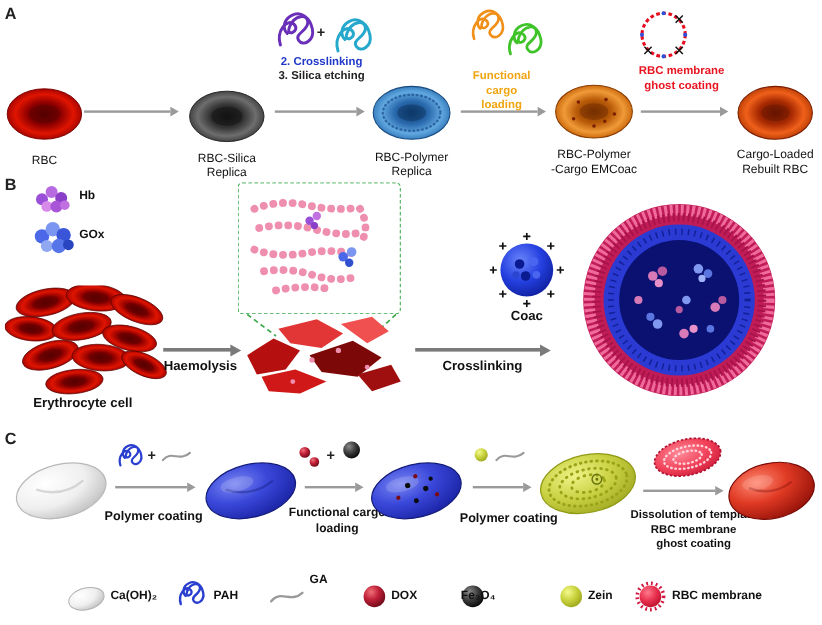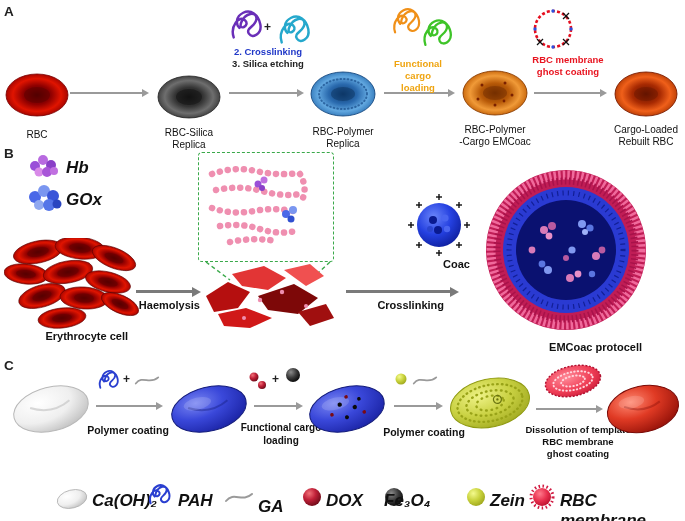--- a/index.html
+++ b/index.html
@@ -2,22 +2,22 @@
 <html><head>
 <meta charset="utf-8">
 <style>
   * { margin:0; padding:0; box-sizing:border-box; }
   body { font-family:"Liberation Sans", sans-serif; background:#ffffff; }
   .figure { position:relative; width:685px; height:521px; background:#ffffff; overflow:hidden; }
   .abs { position:absolute; }
   .panel-label { position:absolute; font-size:13.5px; font-weight:600; color:#222; }
   .stage-label { position:absolute; font-size:10px; font-weight:normal; text-align:center; line-height:1.18; color:#111; }
   .step-text { position:absolute; font-size:9.5px; font-weight:bold; text-align:center; line-height:1.25; }
-  .big-label { position:absolute; font-size:11px; font-weight:bold; text-align:right; color:#111; }
-  .side-label { position:absolute; font-size:17px; font-weight:bold; color:#111;font-style:italic; }
+  .big-label { position:absolute; font-size:11px; font-weight:bold; text-align:center; color:#111; }
+  .side-label { position:absolute; font-size:10px; font-weight:bold; color:#111; }
   .plus { position:absolute; font-size:12px; font-weight:bold; color:#222; }
   .arrow { position:absolute; height:2.2px; background:#9a9a9a; }
   .arrow::after { content:""; position:absolute; right:-7px; top:50%; transform:translateY(-50%);
                   width:0; height:0; border-left:7px solid #9a9a9a;
                   border-top:4px solid transparent; border-bottom:4px solid transparent; }
   .arrow.dark { background:#7a7a7a; height:3px; }
   .arrow.dark::after { border-left-color:#7a7a7a; border-left-width:9px;
                        border-top-width:5.2px; border-bottom-width:5.2px; }
   .dashed-box { position:absolute; border:1.6px dashed #3aa94a; border-radius:4px; }
 </style>
@@ -371,21 +371,20 @@
       <circle cx="66" cy="104" r="4" fill="#8098f0"></circle>
         <circle cx="60" cy="98" r="3.4" fill="#5a75e0"></circle>
       <circle cx="88" cy="112" r="4" fill="#d87ab8"></circle>
         <circle cx="96" cy="108" r="3.4" fill="#e890c8"></circle>
       <circle cx="90" cy="84" r="3.6" fill="#8098f0"></circle>
         <circle cx="84" cy="92" r="3" fill="#b85aa0"></circle>
       <circle cx="50" cy="84" r="3.4" fill="#d87ab8"></circle>
         <circle cx="110" cy="108" r="3.2" fill="#5a75e0"></circle>
     </g>
   </svg>
-  <div class="big-label" style="left:492px;top:341px;width:150px">EMCoac protocell</div>
 
   <div class="panel-label" style="left:4px;top:358px">C</div>
 
   <svg class="abs" style="left:8px;top:376px" width="86" height="64">
     <g transform="translate(43,33) rotate(-14)">
       <ellipse rx="38" ry="22" fill="url(#gWhiteC)" stroke="#b8b8b8" stroke-width="1"></ellipse>
       <path d="M-20,-6 Q0,6 20,-4" fill="none" stroke="#c8c8c8" stroke-width="2" opacity="0.7"></path>
     </g>
   </svg>
 
@@ -490,21 +489,21 @@
   <div class="side-label" style="left:92px;top:491px">Ca(OH)₂</div>
 
   <svg class="abs" style="left:146px;top:482px" width="28" height="28" viewBox="0 0 40 42">
     <path d="M6,32 C2,20 12,8 18,14 C24,20 10,26 14,16 C18,6 30,4 30,12 C30,20 18,22 22,28 C26,34 36,28 34,18 C32,8 24,2 16,6 C8,10 8,18 12,22" fill="none" stroke="#2a3fd0" stroke-width="3" stroke-linecap="round"></path>
   </svg>
   <div class="side-label" style="left:178px;top:491px">PAH</div>
 
   <svg class="abs" style="left:224px;top:489px" width="30" height="16" viewBox="0 0 30 16">
     <path d="M2,12 C10,2 18,14 28,5" fill="none" stroke="#9a9a9a" stroke-width="2" stroke-linecap="round"></path>
   </svg>
-  <div class="side-label" style="left:258px;top:497px">GA</div>
+  <div class="side-label" style="left:258px;top:478px">GA</div>
 
   <svg class="abs" style="left:302px;top:487px" width="20" height="20">
     <circle cx="10" cy="10" r="9" fill="url(#gSphereRed)"></circle>
   </svg>
   <div class="side-label" style="left:326px;top:491px">DOX</div>
 
   <svg class="abs" style="left:384px;top:487px" width="20" height="20">
     <circle cx="10" cy="10" r="9" fill="url(#gSphereBlack)"></circle>
   </svg>
   <div class="side-label" style="left:384px;top:491px">Fe₃O₄</div>

